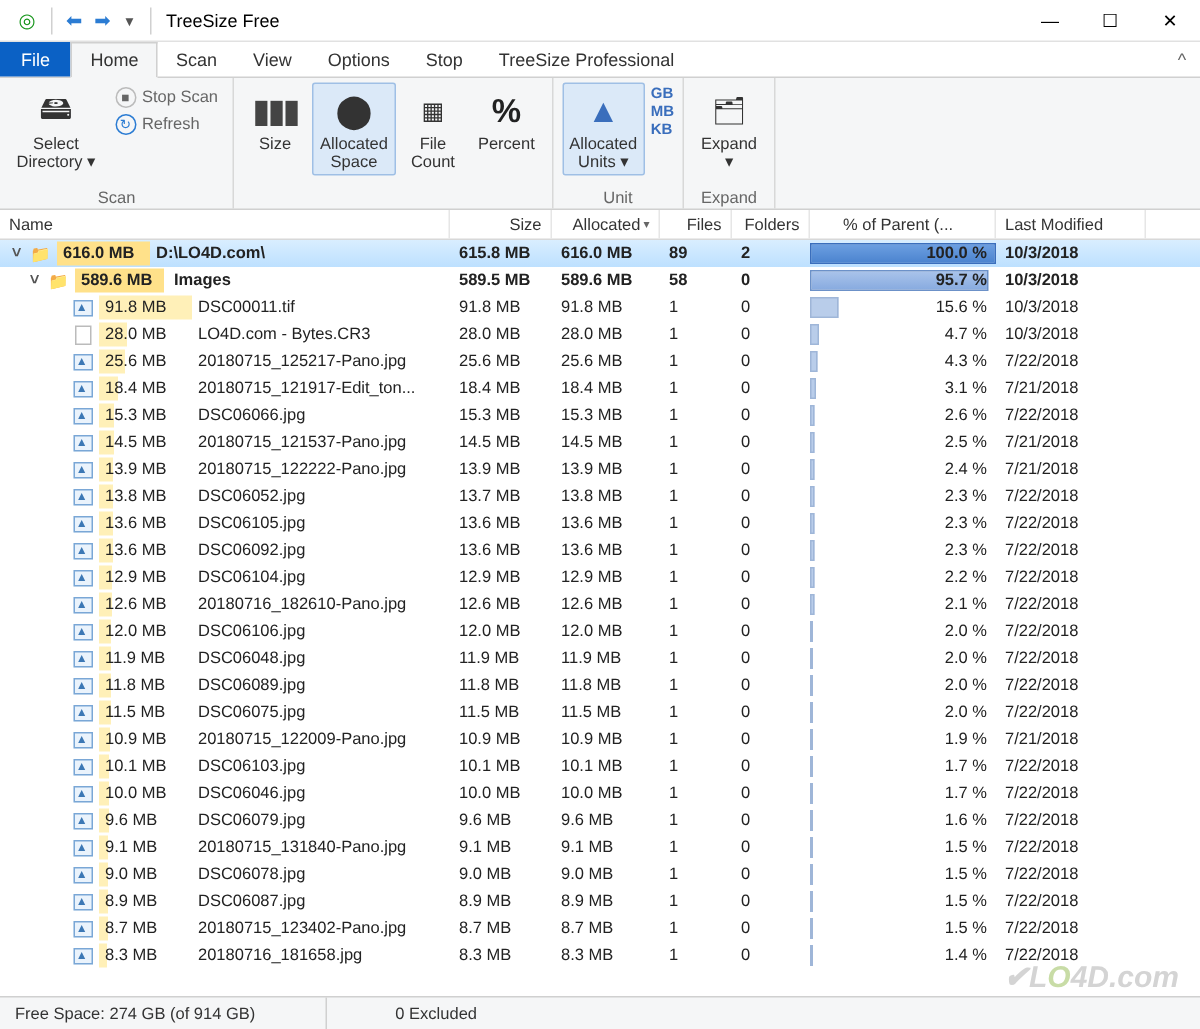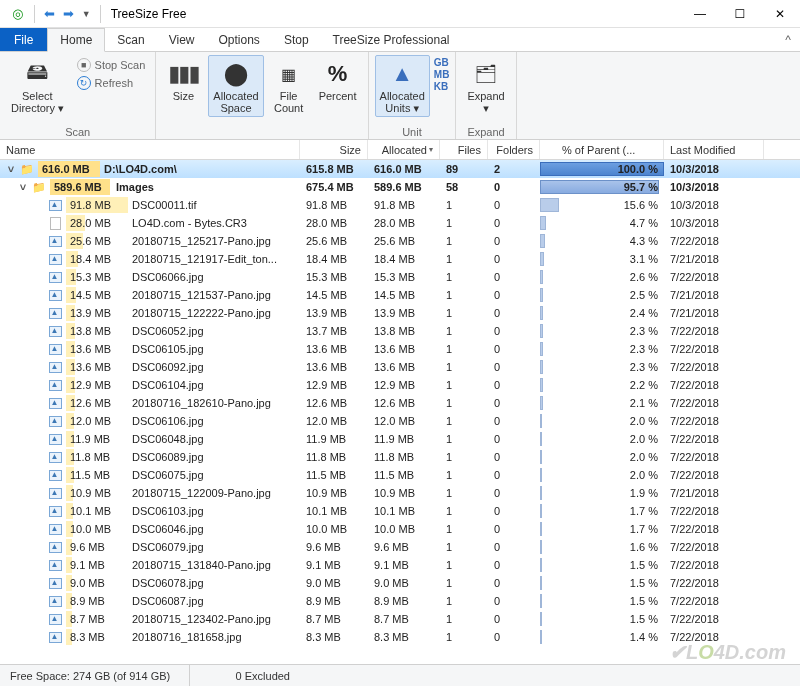--- a/index.html
+++ b/index.html
@@ -216,21 +216,21 @@
 </div>
     <div class="row folder">
   <div class="c-name" style="padding-left:18px">
     <span class="chevron">˅</span>
     <span class="ficon foldericon">📁</span>
     <div class="namebar" style="width:62px;background:linear-gradient(90deg,#ffe18a 96%,transparent 96%)">
           <span class="sizetxt">589.6 MB</span>
         </div>
     <span class="nametxt">Images</span>
   </div>
-  <div class="c-size" style="justify-content:flex-end">675.4 MB</div>
+  <div class="c-size" style="justify-content:flex-end">589.5 MB</div>
   <div class="c-alloc" style="justify-content:flex-end">589.6 MB</div>
   <div class="c-files" style="justify-content:flex-end">58</div>
   <div class="c-folders" style="justify-content:flex-end">0</div>
   <div class="pctcell">
     <div class="pctbar big" style="width:96%"></div>
     <div class="pcttxt">95.7 %</div>
       </div>
   <div class="c-date">10/3/2018</div>
 </div>
     <div class="row">
@@ -729,17 +729,17 @@
     <div class="c-folders" style="justify-content:flex-end">0</div>
     <div class="pctcell">
     <div class="pctbar " style="width:1.4%"></div>
     <div class="pcttxt">1.4 %</div>
       </div>
     <div class="c-date">7/22/2018</div>
   </div>
   </div>
 
 <div class="status">
-  <div style="width:190px">Free Space: 274 GB   (of 914 GB)</div>
+  <div style="width:218px">Free Space: 274 GB   (of 914 GB)</div>
   <div style="width:110px;justify-content:flex-end">0 Excluded</div>
 </div>
 
 <div class="watermark">✔L<span class="o">O</span>4D.com</div>
 
 </body></html>

